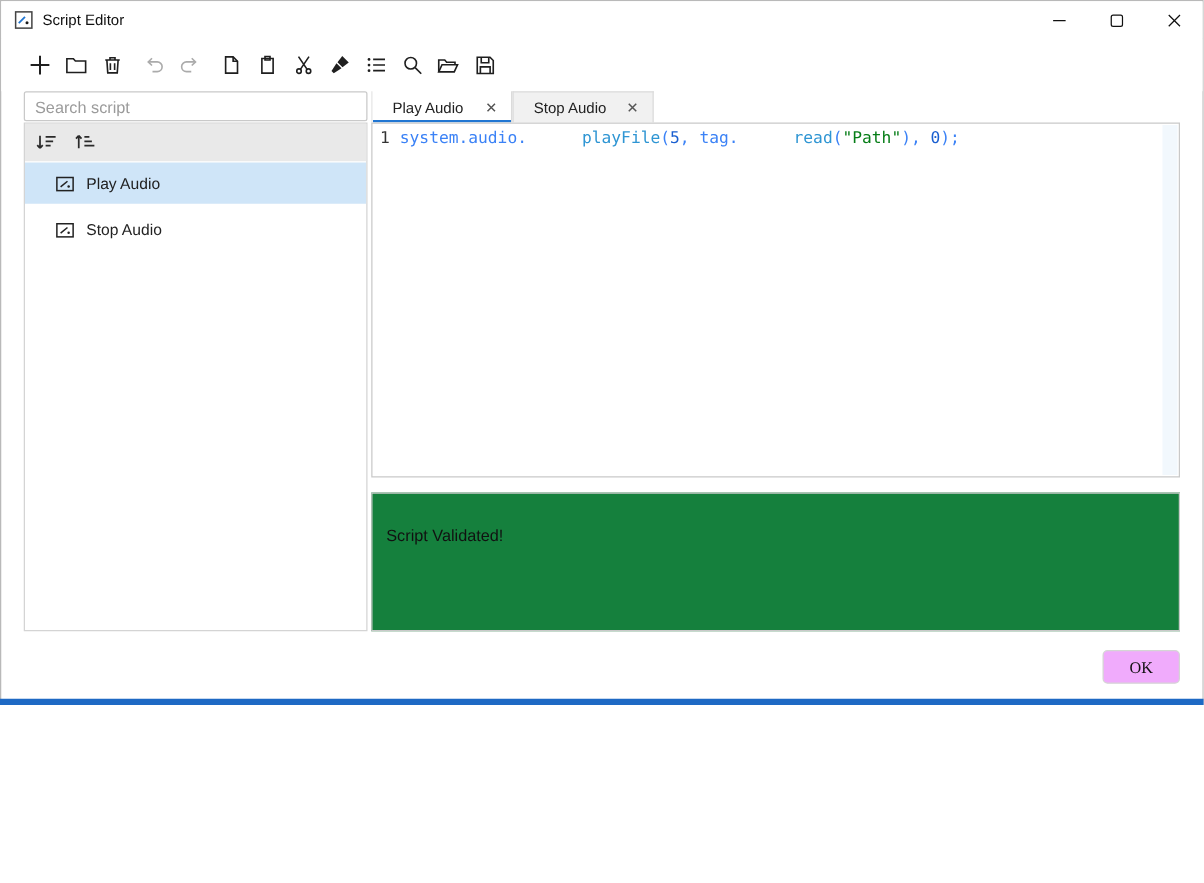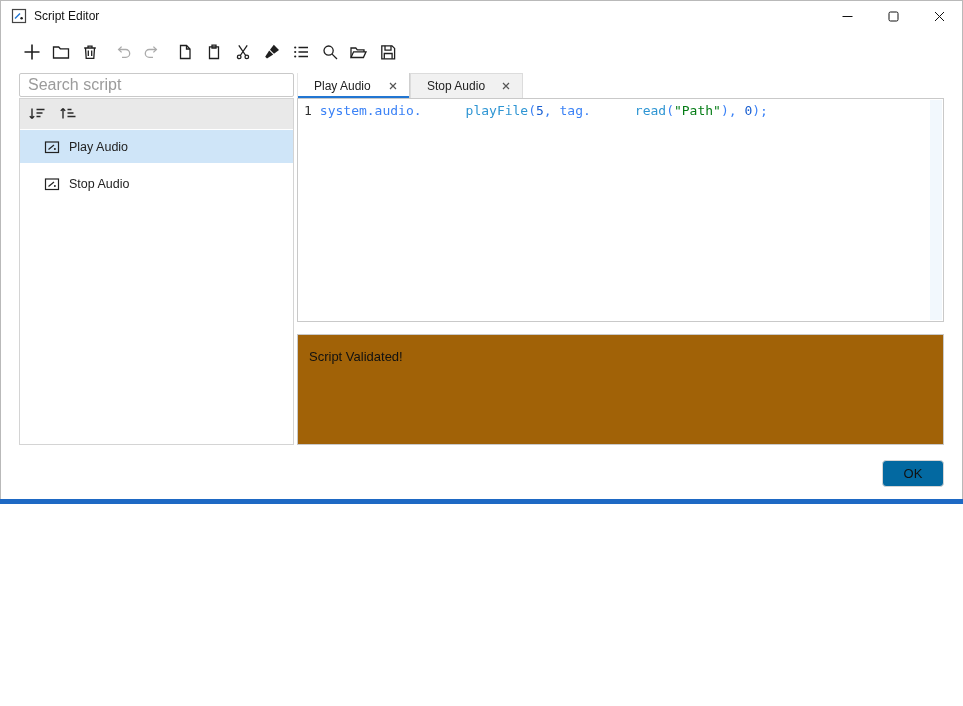--- a/index.html
+++ b/index.html
@@ -4,21 +4,21 @@
 <style>
   * { box-sizing: border-box; margin: 0; padding: 0; }
   html, body { width: 963px; height: 706px; }
   body {
     font-family: "Liberation Sans", sans-serif;
     background: #ffffff;
     color: #1a1a1a;
     overflow: hidden;
   }
   .window {
-    width: 963px; height: 504px;
+    width: 963px; height: 564px;
     border: 1px solid #b9b9b9;
     display: flex; flex-direction: column;
     background: #fff;
     position: relative;
   }
   
   .titlebar { height: 30px; flex: 0 0 auto; display: flex; align-items: center; background: #fff; }
   .app-icon { width: 16px; height: 16px; margin: 0 7px 0 10px; display: flex; }
   .title { font-size: 12px; color: #111; }
   .win-controls { margin-left: auto; display: flex; height: 100%; }
@@ -29,21 +29,21 @@
   .tbtn.group-gap { margin-left: 4px; }
   .tbtn svg { stroke: #1f1f1f; fill: none; stroke-width: 1.3; }
   .tbtn.disabled svg { stroke: #ababab; }
   .tbtn svg .fillpart { fill: #1f1f1f; stroke: none; }
   
   .content { flex: 1 1 auto; min-height: 0; display: flex; padding: 0 18px; gap: 3px; }
   .left-panel { width: 275px; flex: 0 0 auto; display: flex; flex-direction: column; }
   .search-input {
     height: 24px; width: 100%;
     border: 1px solid #c9c9c9; border-radius: 2px;
-    padding: 0 8px; font-size: 16px; color: #7f1d1d;
+    padding: 0 8px; font-size: 13px; color: #7f1d1d;
     font-family: "Liberation Sans", sans-serif;
     outline: none;
   }
   .search-input::placeholder { color: #9b9b9b; }
   .panel-body { margin-top: 1px; flex: 1 1 auto; border: 1px solid #d4d4d4; display: flex; flex-direction: column; background: #fff; min-height: 0; }
   .panel-toolbar { height: 30px; flex: 0 0 auto; background: #e9e9e9; display: flex; align-items: center; padding-left: 5px; gap: 7px; }
   .ptbtn { width: 24px; height: 24px; display: flex; align-items: center; justify-content: center; cursor: default; }
   .ptbtn svg { stroke: #2a2a2a; fill: none; stroke-width: 1.4; }
   .script-list { flex: 1 1 auto; overflow: hidden; padding-top: 1px; }
   .list-item { height: 33px; margin-bottom: 4px; display: flex; align-items: center; padding-left: 24px; gap: 9px; font-size: 12.5px; color: #222; cursor: default; }
@@ -59,27 +59,27 @@
   .tab-close { display: flex; padding: 2px; }
   .tab-close svg { stroke: #555; stroke-width: 1.2; }
   .editor { flex: 1 1 auto; min-height: 0; border: 1px solid #c9c9c9; background: #fff; position: relative; cursor: text; }
   .code-line { display: flex; padding: 3px 0 0 6px; font-family: "DejaVu Sans Mono", monospace; font-size: 13px; line-height: 18px; white-space: pre; }
   .gutter { color: #333; margin-right: 8px; }
   .tok-plain { color: #3b82f6; }
   .tok-function { color: var(--syntax-function, #2e95d3); margin-left: 44px; }
   .tok-string { color: var(--syntax-string, #067d17); }
   .tok-number { color: var(--syntax-number, #1a5fd0); }
   .scrollbar-track { position: absolute; top: 1px; right: 1px; bottom: 1px; width: 12px; background: #f2f8fd; }
-  .validation { flex: 0 0 111px; margin-top: 12px; border: 1px solid #c9c9c9; background: #a16207; padding: 14px 11px; font-size: 13px; color: #111; }
+  .validation { flex: 0 0 111px; margin-top: 12px; border: 1px solid #c9c9c9; background: #15803d; padding: 26px 11px; font-size: 13px; color: #111; }
   
   .footer { height: 54px; flex: 0 0 auto; display: flex; justify-content: flex-end; align-items: flex-start; padding: 15px 18px 0 0; }
   .ok-btn {
     min-width: 62px; height: 27px;
-    background: #0369a1; border: 1px solid #d5d5d5; border-radius: 4px;
-    font-size: 13px; color: #111; font-family: Liberation Sans, sans-serif;
+    background: #f0abfc; border: 1px solid #d5d5d5; border-radius: 4px;
+    font-size: 13px; color: #111; font-family: Liberation Serif, serif;
     cursor: default;
   }
   .accent-bar { height: 5px; flex: 0 0 auto; background: var(--bottom-bar, #1e69c4); margin: 0 -1px -1px -1px; }
 </style>
 </head>
 <body>
 
 <div class="window">
 
   <div class="titlebar">

